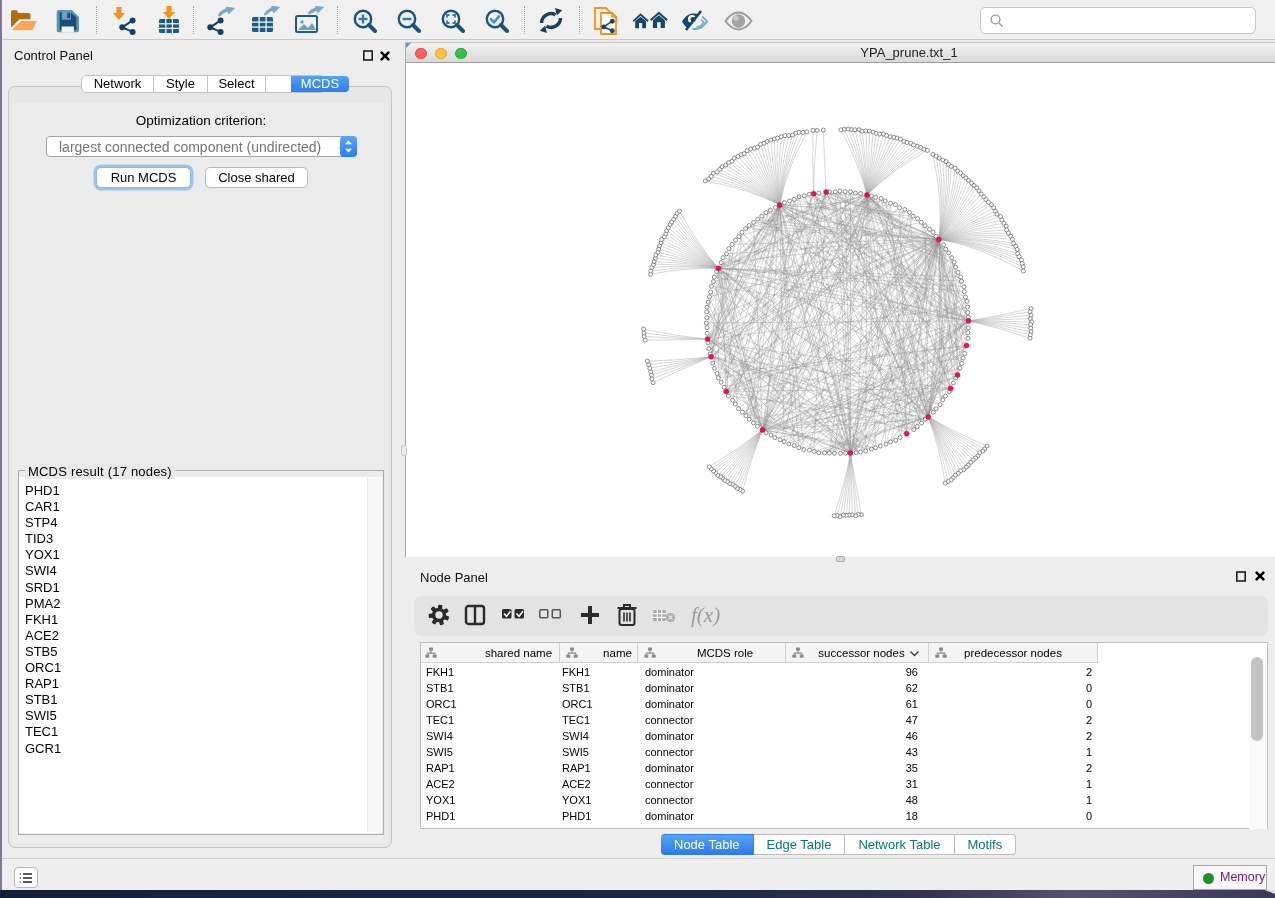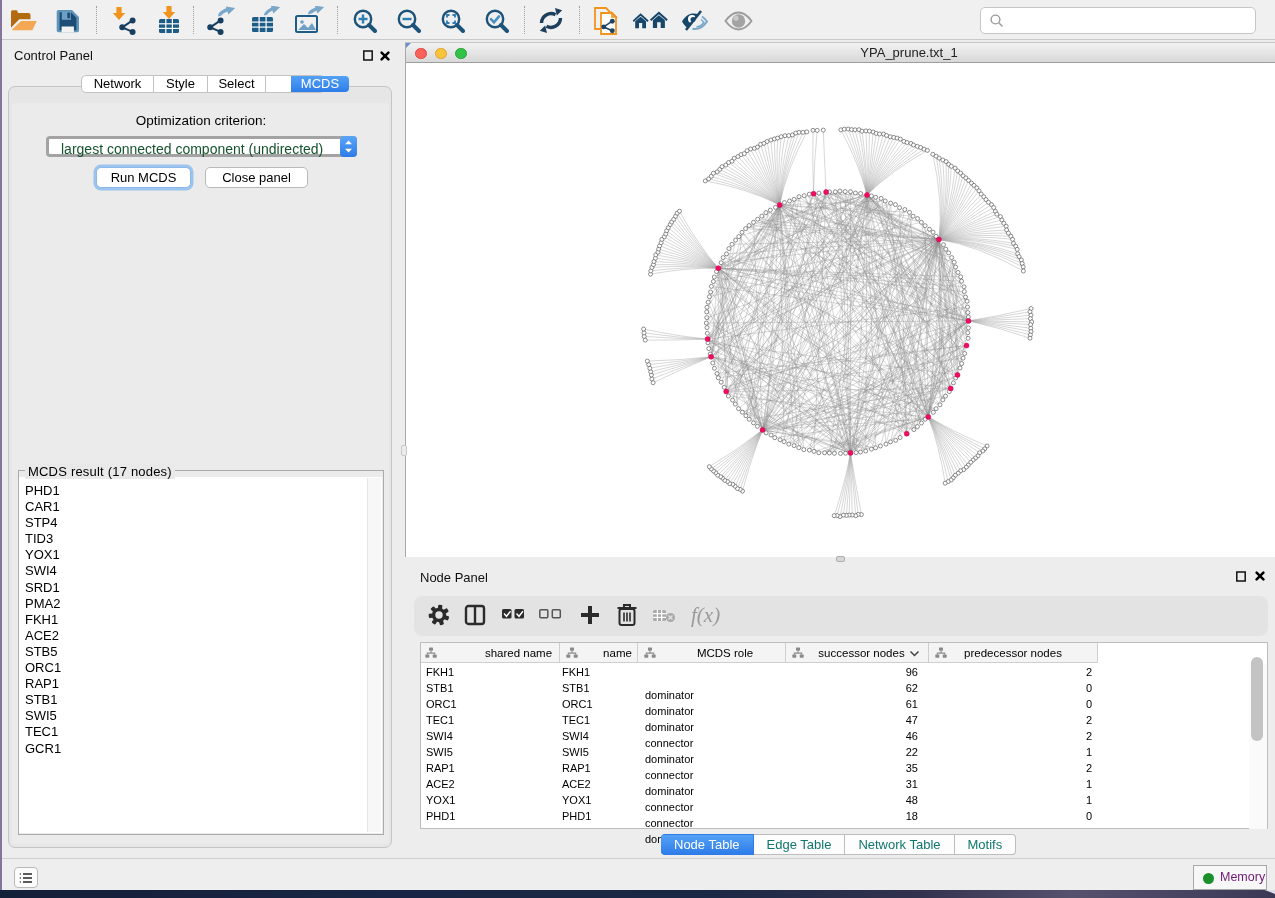--- a/index.html
+++ b/index.html
@@ -14,21 +14,21 @@
 .sep{position:absolute;top:6px;height:28px;width:0;border-left:1px dotted #9f9f9f;}
 #search{left:979px;top:7px;width:276px;height:27px;background:#fff;border:1px solid #c6c6c6;border-radius:5px;}
 
 #cp-title{left:13px;top:48px;font-size:13px;color:#111;}
 #cp-panel{left:7px;top:86px;width:384px;height:762px;background:#e6e6e6;border:1px solid #c5c5c5;border-radius:7px;}
 #cp-inner{left:11px;top:103px;width:377px;height:741px;background:#ebebeb;border-radius:4px;}
 #tabs{left:80px;top:75px;width:244px;height:18px;background:#fff;border:1px solid #c2c2c2;border-radius:5px;display:flex;z-index:5;}
 #tabs div{flex:none;text-align:center;font-size:13px;line-height:16px;color:#000;border-right:1px solid #c2c2c2;}
 #tabs div:last-child{border-right:none;border-radius:0 4px 4px 0;background:linear-gradient(#53a1f5,#2e7de9);color:#fff;margin-left:25px;}
 #opt-label{left:0px;top:113px;width:400px;text-align:center;font-size:13.5px;color:#000;}
-#dropdown{left:45px;top:136px;width:311px;height:21px;background:#fff;border:3px solid #a3a3a3;border-radius:4px;font-size:14px;line-height:20px;color:#14532d;padding-left:12px;}
+#dropdown{left:45px;top:136px;width:311px;height:21px;background:#fff;border:1px solid #a3a3a3;border-radius:4px;font-size:14px;line-height:20px;color:#737373;padding-left:12px;}
 #dd-btn{left:339px;top:136px;width:17px;height:21px;background:linear-gradient(#5ba5f7,#2d7be9);border-radius:4px;}
 .btn{position:absolute;background:#fff;border:1px solid #b9b9b9;border-radius:5px;font-size:13px;text-align:center;color:#000;}
 #run-btn{left:95px;top:167px;width:95px;height:21px;line-height:19px;box-shadow:0 0 0 2.5px rgba(115,175,240,.65);border-color:#8ab8ea;}
 #close-btn{left:204px;top:167px;width:103px;height:21px;line-height:19px;}
 #fieldset{left:17px;top:470px;width:366px;height:365px;border:1px solid #ababab;}
 #legend{left:24px;top:464px;font-size:13px;letter-spacing:0.2px;color:#000;background:#e9e9e9;padding:0 3px;}
 #mlist{left:18px;top:477px;width:363px;height:356px;background:#fff;font-size:13px;color:#000;line-height:16.1px;padding:6px 0 0 6px;}
 #mscroll{left:366px;top:478px;width:14px;height:354px;background:#f7f7f7;border-left:1px solid #e6e6e6;}
 
 #netwin{left:404px;top:42px;width:871px;height:515px;background:#fff;border-left:1px solid #a9a9a9;border-top:1px solid #c6c6c6;}
@@ -37,21 +37,21 @@
 #netname{left:404px;top:45px;width:1008px;text-align:center;font-size:13px;color:#222;}
 
 #tp{left:404px;top:561px;width:871px;height:297px;background:#ededed;}
 #tp-title{left:15px;top:9px;font-size:13px;color:#111;}
 #tp-toolbar{left:9px;top:35px;width:854px;height:40px;background:#e3e3e3;border-radius:8px;}
 #tbl{left:15px;top:81px;width:848px;height:187px;background:#fff;border:1px solid #bdbdbd;}
 #tblhead{left:0;top:0;width:846px;height:20px;background:#f4f4f4;border-bottom:1px solid #cfcfcf;font-size:11px;color:#000;}
 .row{position:absolute;left:0;width:846px;height:16px;font-size:11px;line-height:15px;color:#000;}
 .c1{position:absolute;left:5px;}
 .c2{position:absolute;left:141px;}
-.c3{position:absolute;left:224px;margin-top:23px;}
+.c3{position:absolute;left:224px;}
 .c4{position:absolute;left:340px;width:157px;text-align:right;}
 .c5{position:absolute;left:520px;width:151px;text-align:right;}
 #vscroll{left:828px;top:21px;width:18px;height:165px;background:#fafafa;}
 #vthumb{left:830px;top:14px;width:12px;height:84px;background:#c3c3c3;border-radius:6px;}
 #btabs{left:256px;top:273px;height:21px;display:flex;font-size:13px;}
 #btabs div{background:#fdfdfd;border:1px solid #bdbdbd;border-left:none;line-height:19px;padding:0 13px;color:#0f766e;}
 #btabs div:first-child{background:linear-gradient(#55a2f6,#2e7ce9);color:#fff;border-color:#2e7ce9;border-radius:4px 0 0 4px;}
 #btabs div:last-child{border-radius:0 4px 4px 0;}
 
 #status{left:0px;top:858px;width:1274px;height:32px;background:#eeeeee;border-top:1px solid #cfcfcf;}
@@ -235,21 +235,21 @@
       <div style="width:58px">Select</div>
       <div style="width:58px">MCDS</div>
     </div>
 <div id="opt-label" class="abs">Optimization criterion:</div>
 <div id="dropdown" class="abs">largest connected component (undirected)</div>
 <div id="dd-btn" class="abs"><svg width="17" height="21" viewBox="0 0 17 21">
         <path d="M5 8.2L8.5 4.4L12 8.2Z" fill="#fff"></path>
         <path d="M5 12.8L8.5 16.6L12 12.8Z" fill="#fff"></path>
       </svg></div>
 <div id="run-btn" class="btn">Run MCDS</div>
-<div id="close-btn" class="btn">Close panel</div>
+<div id="close-btn" class="btn">Close shared</div>
 <div id="fieldset" class="abs"></div>
 <div id="mlist" class="abs">PHD1<br>CAR1<br>STP4<br>TID3<br>YOX1<br>SWI4<br>SRD1<br>PMA2<br>FKH1<br>ACE2<br>STB5<br>ORC1<br>RAP1<br>STB1<br>SWI5<br>TEC1<br>GCR1</div>
 <div id="mscroll" class="abs"></div>
 <div id="legend" class="abs">MCDS result (17 nodes)</div>
 
 <div id="netwin" class="abs">
       <div id="nettitle" class="abs"></div>
     </div>
 <div class="tl" style="left:414px;background:#f9615a;border:1px solid #de4a42;"></div>
     <svg class="abs" style="left:405px;top:43px;z-index:4" width="5" height="5" viewBox="0 0 5 5">
@@ -783,21 +783,21 @@
           <span class="c1">SWI4</span>
           <span class="c2">SWI4</span>
           <span class="c3">dominator</span>
           <span class="c4">46</span>
           <span class="c5">2</span>
         </div>
 <div class="row" style="top:102px">
           <span class="c1">SWI5</span>
           <span class="c2">SWI5</span>
           <span class="c3">connector</span>
-          <span class="c4">22</span>
+          <span class="c4">43</span>
           <span class="c5">1</span>
         </div>
 <div class="row" style="top:118px">
           <span class="c1">RAP1</span>
           <span class="c2">RAP1</span>
           <span class="c3">dominator</span>
           <span class="c4">35</span>
           <span class="c5">2</span>
         </div>
 <div class="row" style="top:134px">

